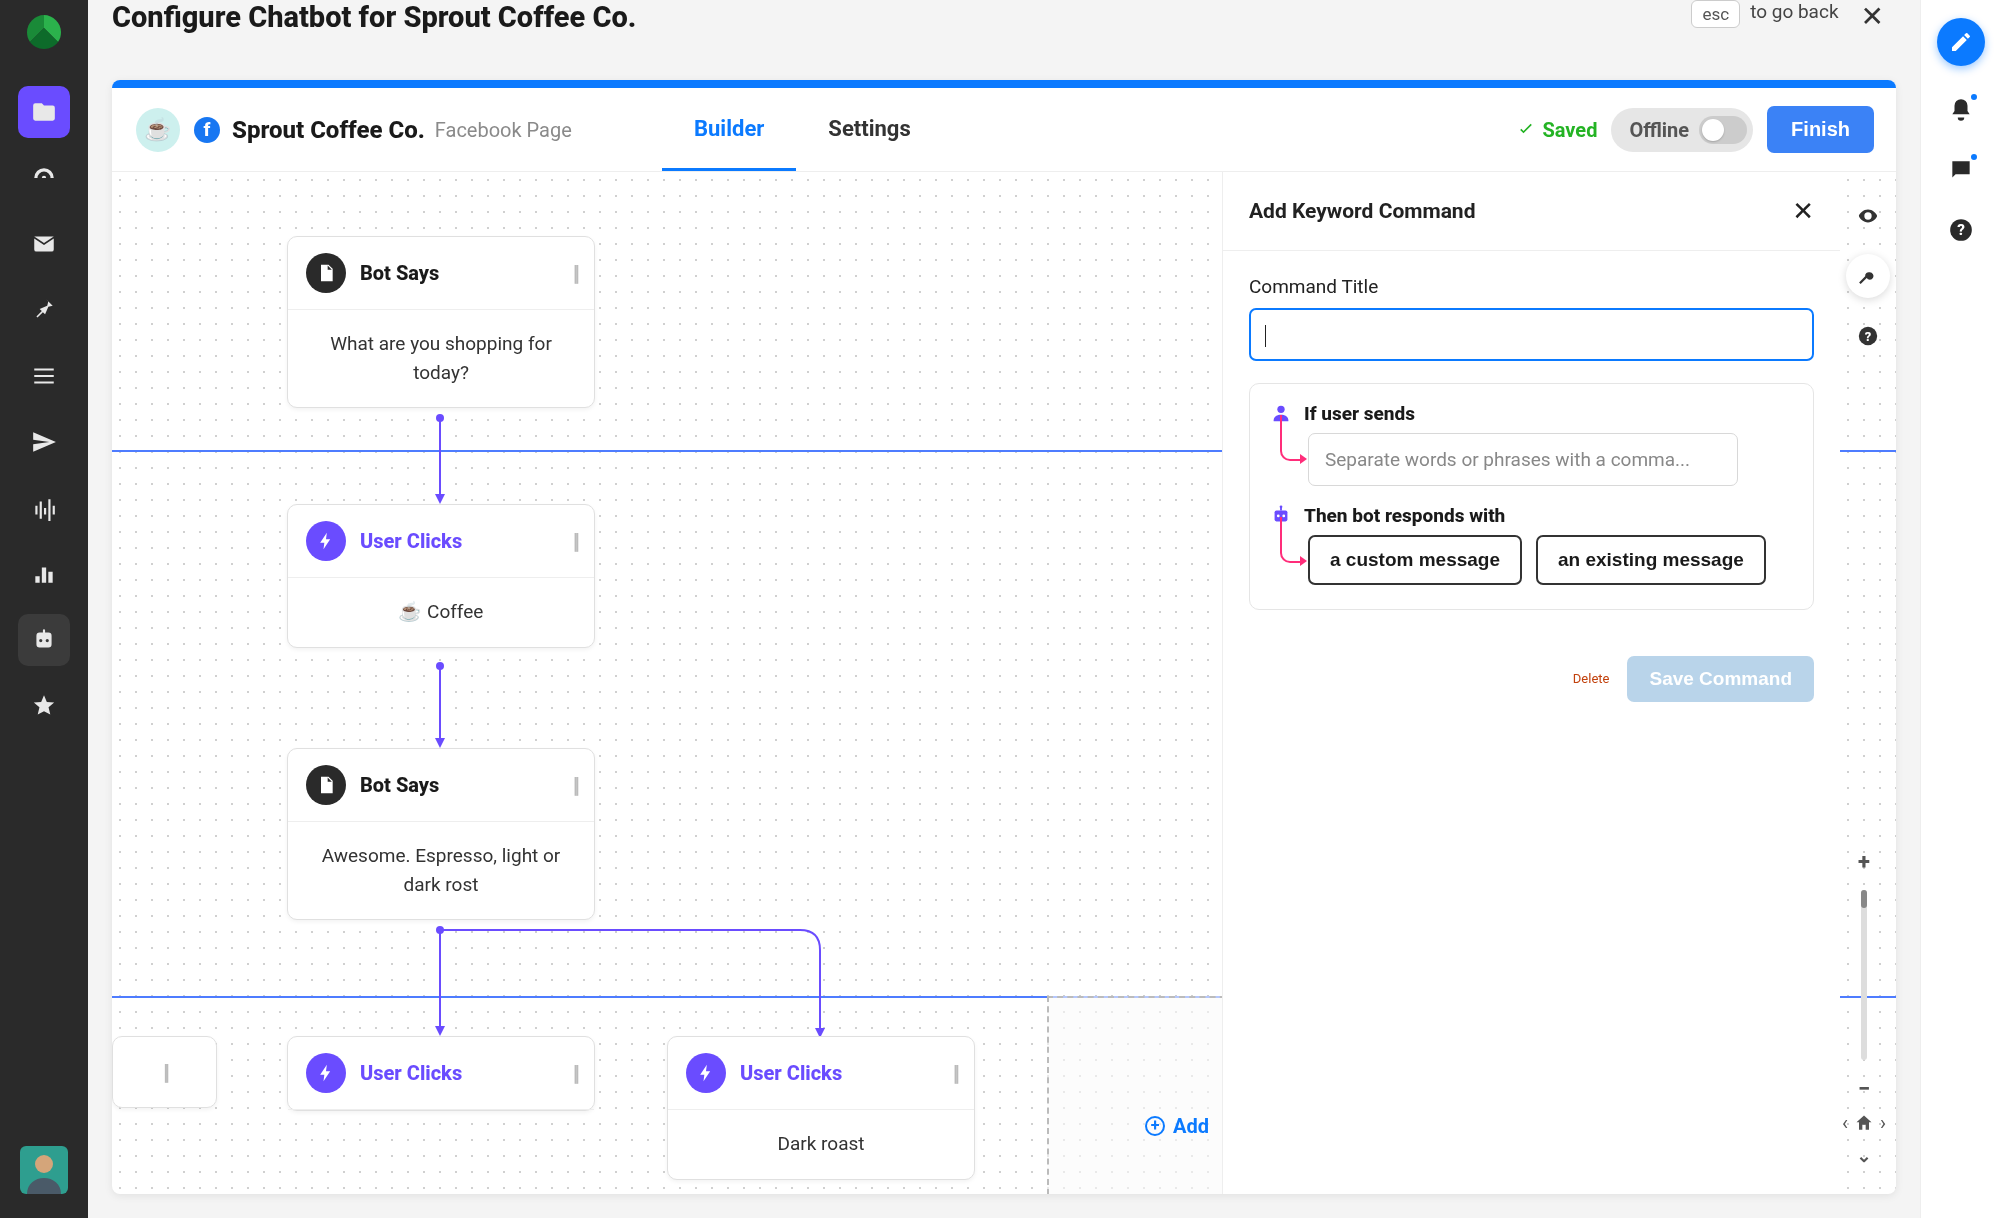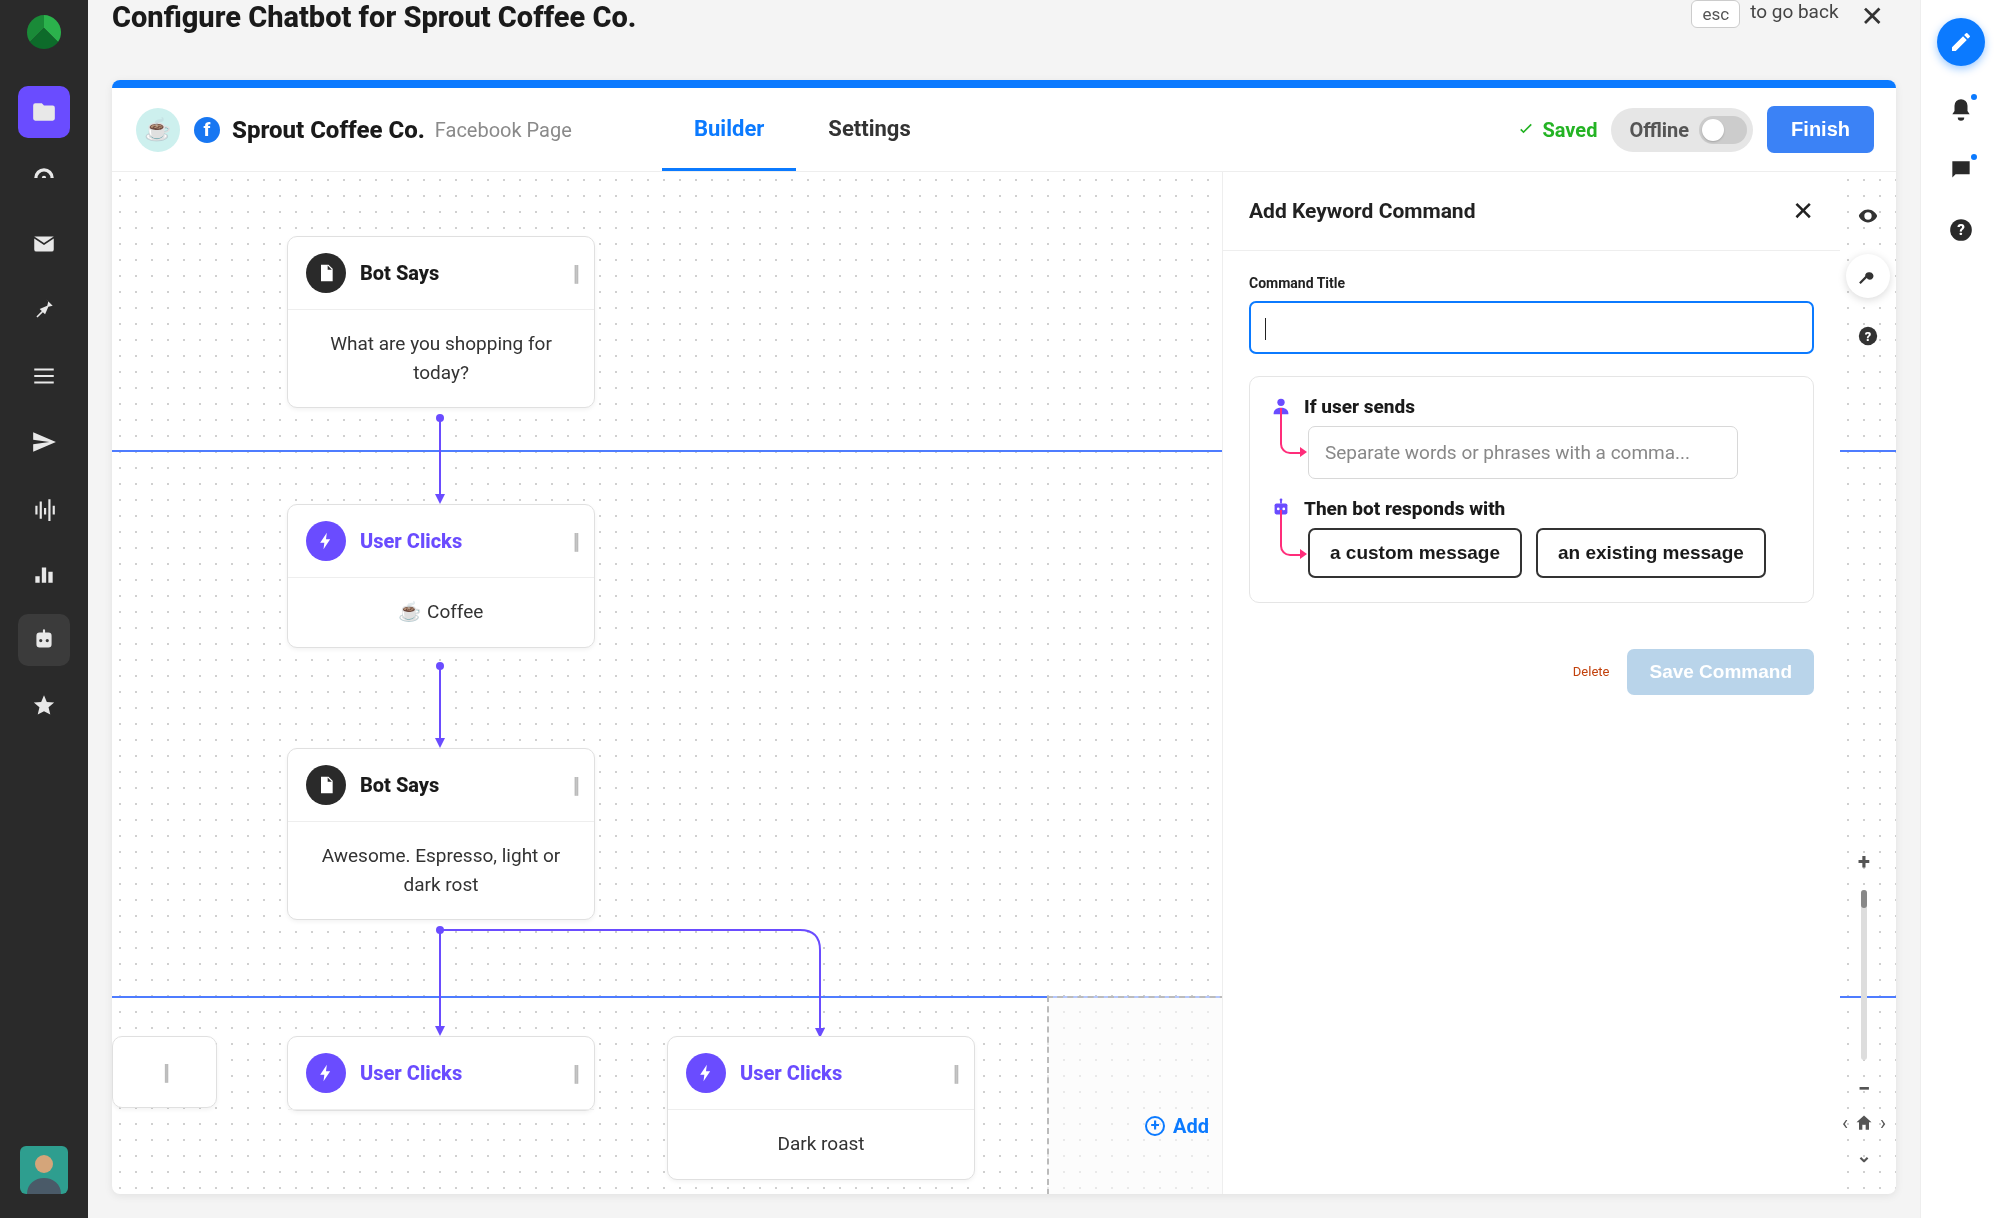--- a/index.html
+++ b/index.html
@@ -76,21 +76,21 @@
 svg.connector path, svg.connector line { stroke: #6a4cff; stroke-width: 2; fill: none; }
 svg.connector circle { fill: #6a4cff; }
 svg.connector .arrowhead { fill: #6a4cff; }
 
 
 .sidepanel { position: absolute; top: 0; right: 56px; bottom: 0; width: 618px; background: #fff; border-left: 1px solid #eee; display: flex; flex-direction: column; }
 .sp-header { display: flex; align-items: center; justify-content: space-between; padding: 24px 26px; border-bottom: 1px solid #eee; }
 .sp-header h3 { font-size: 21px; font-weight: 700; color: #222; }
 .sp-header .close { font-size: 26px; cursor: pointer; color: #222; font-weight: 300; }
 .sp-body { padding: 24px 26px; }
-.sp-label { font-size: 14px; font-weight: 700; color: #222; margin-bottom: 10px; }
+.sp-label { font-size: 19px; font-weight: 400; color: #222; margin-bottom: 10px; }
 .sp-input { width: 100%; border: 2px solid #0b7aff; border-radius: 7px; padding: 12px 14px; font-size: 20px; outline: none; color: #222; }
 .sp-input .cursor { display: inline-block; width: 1px; height: 22px; background: #222; vertical-align: middle; }
 
 .sp-section { border: 1px solid #e5e5e5; border-radius: 10px; margin-top: 22px; padding: 18px 20px 24px 20px; }
 .sp-section .row-title { display: flex; align-items: center; gap: 12px; font-size: 19px; font-weight: 800; color: #1a1a1a; margin-bottom: 8px; }
 .sp-section .row-title.bot { margin-top: 18px; align-items: center; }
 .user-ic { width: 22px; height: 22px; color: #6a4cff; }
 .bot-ic { width: 22px; height: 22px; color: #6a4cff; }
 .indent { margin-left: 38px; position: relative; }
 .indent::before { content: ""; position: absolute; left: -28px; top: -18px; width: 22px; height: 44px; border-left: 2px solid #ff2d7a; border-bottom: 2px solid #ff2d7a; border-bottom-left-radius: 10px; }

